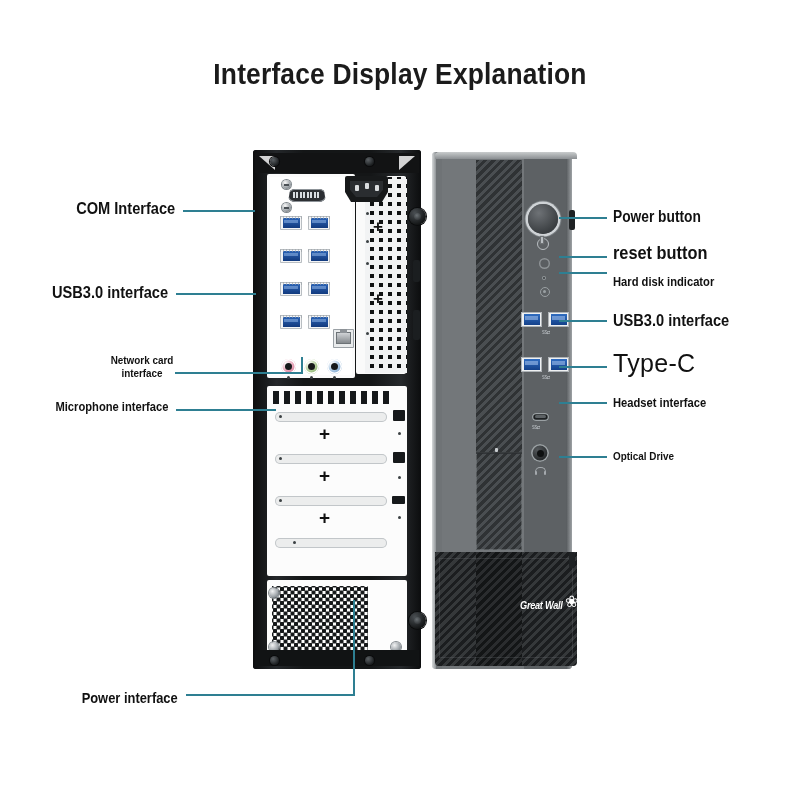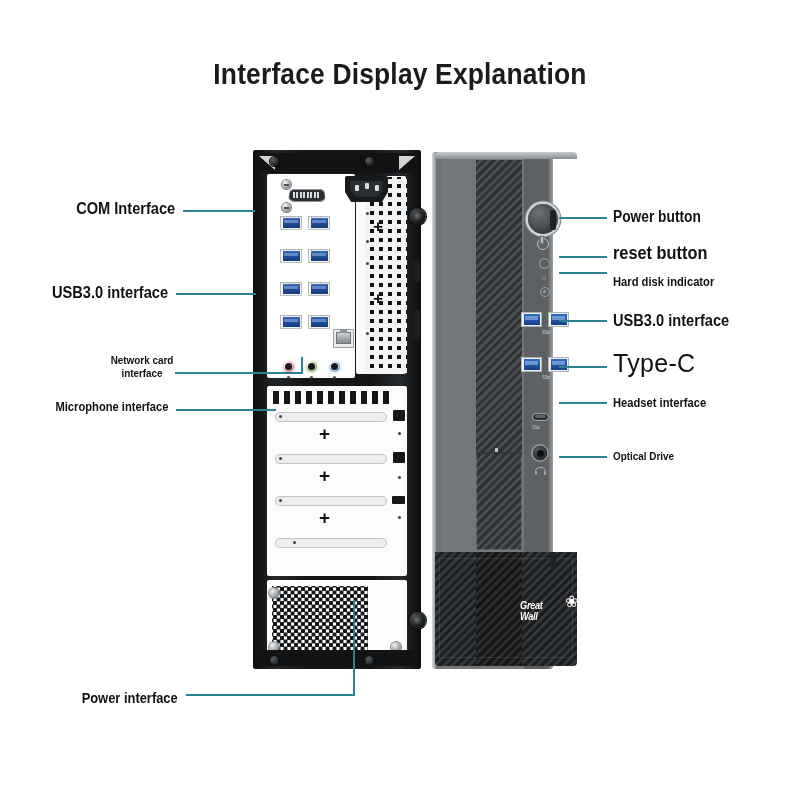--- a/index.html
+++ b/index.html
@@ -125,21 +125,21 @@
   
   .rear-bottom{position:absolute;left:2px;bottom:3px;width:164px;height:16px;background:#111314;}
   
   .knob{position:absolute;width:17px;height:17px;border-radius:50%;
     background:radial-gradient(circle at 34% 30%,#4a4f53,#131516 72%);box-shadow:0 0 0 1px #0a0b0c;}
   .knob:after{content:"";position:absolute;left:5px;top:5px;width:7px;height:7px;border-radius:50%;
     background:radial-gradient(circle at 40% 35%,#6a7074,#202325);}
   .sidetab{position:absolute;width:7px;background:#1b1e20;border-radius:2px;}
 
   
-  .front{position:absolute;left:432px;top:152px;width:121px;height:517px;}
+  .front{position:absolute;left:432px;top:152px;width:140px;height:517px;}
   .front-body{position:absolute;inset:0;border-radius:4px;
     background:linear-gradient(90deg,#b9bcbe 0 3px,#6f7376 3px 10px,#73777a 10px 92px,#5d6164 92px 140px,#9a9ea1 140px 148px);}
   .front-edge-l{position:absolute;left:0;top:0;width:4px;height:100%;
     background:linear-gradient(90deg,#d6d9da,#8e9295);border-radius:4px 0 0 4px;}
   .front-edge-r{position:absolute;right:0;top:0;width:6px;height:100%;
     background:linear-gradient(90deg,#55595c,#9ea2a5);border-radius:0 4px 4px 0;}
   .front-top{position:absolute;left:3px;top:0;width:142px;height:7px;
     background:linear-gradient(180deg,#c9cccd,#8b8f92);border-radius:4px 4px 0 0;}
 
   

